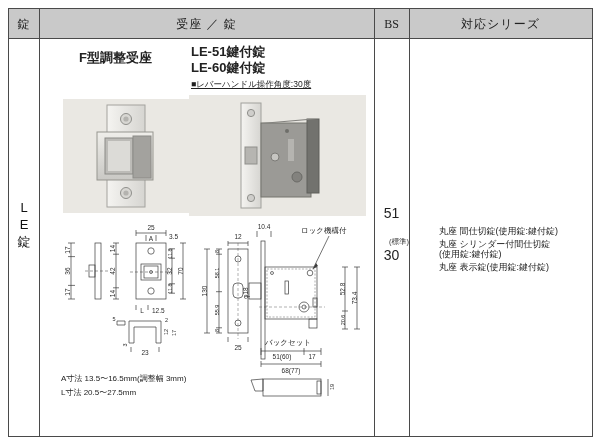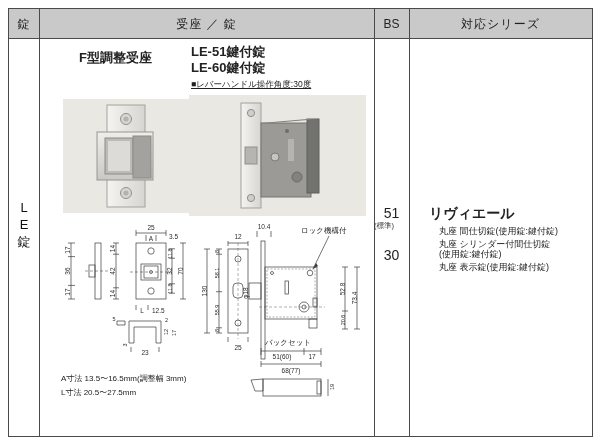--- a/index.html
+++ b/index.html
@@ -10,38 +10,38 @@
   .cell{position:absolute;top:0;height:100%;box-sizing:border-box;}
   .vline{position:absolute;top:0;bottom:0;width:1px;background:#4a4a4a;}
   .hcell{position:absolute;top:0;height:30px;display:flex;align-items:center;justify-content:center;
          font-size:12px;color:#222;letter-spacing:1px;}
   .body{position:absolute;left:0;top:30px;width:100%;height:396px;}
   .vlabel{position:absolute;left:0;top:160px;width:30px;text-align:center;font-size:13px;line-height:17px;color:#111;}
   .title{position:absolute;font-size:13px;font-weight:bold;color:#222;white-space:nowrap;}
   .smallnote{position:absolute;font-size:8.5px;color:#222;white-space:nowrap;text-decoration:underline;}
   .photo{position:absolute;background:#eae8e3;}
   .bsnum{position:absolute;width:35px;text-align:center;font-size:14px;color:#222;}
-  .bsnote{position:absolute;width:35px;text-align:left;font-size:7.5px;color:#333;}
+  .bsnote{position:absolute;width:35px;text-align:right;font-size:7.5px;color:#333;margin-top:16px;}
   .seriesname{position:absolute;font-size:14px;font-weight:bold;color:#222;white-space:nowrap;}
   .seriesitem{position:absolute;font-size:9px;color:#222;white-space:nowrap;}
   .dimnote{position:absolute;font-size:8px;color:#222;white-space:nowrap;}
   svg .dim{font-family:"Liberation Sans",sans-serif;font-size:6.5px;fill:#2c2c2c;}
   svg .dimxs{font-family:"Liberation Sans",sans-serif;font-size:5.5px;fill:#2c2c2c;}
   svg .lbl{font-family:"Liberation Sans",sans-serif;font-size:7.5px;fill:#2c2c2c;}
 </style>
 </head>
 <body>
 
 <div id="page">
   <div class="tbl">
 
     <div class="hdr">
       <div class="hcell" style="left:0;width:30px;">錠</div>
       <div class="hcell" style="left:30px;width:335px;">受座 ／ 錠</div>
-      <div class="hcell" style="left:365px;width:35px;letter-spacing:0;">BS</div>
+      <div class="hcell" style="left:365px;width:35px;letter-spacing:0;font-family:Liberation Serif, serif;">BS</div>
       <div class="hcell" style="left:400px;width:183px;">対応シリーズ</div>
     </div>
 
     <div class="vline" style="left:30px;"></div>
     <div class="vline" style="left:365px;"></div>
     <div class="vline" style="left:400px;"></div>
 
     <div class="body">
 
       <div class="vlabel">
@@ -255,21 +255,20 @@
         </svg>
       </div>
 
       <div class="cell" style="left:365px;width:35px;height:396px;">
         <div class="bsnum" style="top:166px;">51</div>
         <div class="bsnote" style="top:182px;">(標準)</div>
         <div class="bsnum" style="top:208px;">30</div>
       </div>
 
       <div class="cell" style="left:400px;width:183px;height:396px;">
-        <div class="seriesname" style="left:20px;top:166px;">リヴィエール</div>
         <div class="seriesitem" style="left:30px;top:199px;">丸座 シリンダー付間仕切錠</div>
         <div class="seriesitem" style="left:30px;top:186px;">丸座 間仕切錠(使用錠:鍵付錠)</div>
         <div class="seriesitem" style="left:30px;top:209px;">(使用錠:鍵付錠)</div>
         <div class="seriesitem" style="left:30px;top:222px;">丸座 表示錠(使用錠:鍵付錠)</div>
       </div>
 
     </div>
   </div>
 </div>
 

